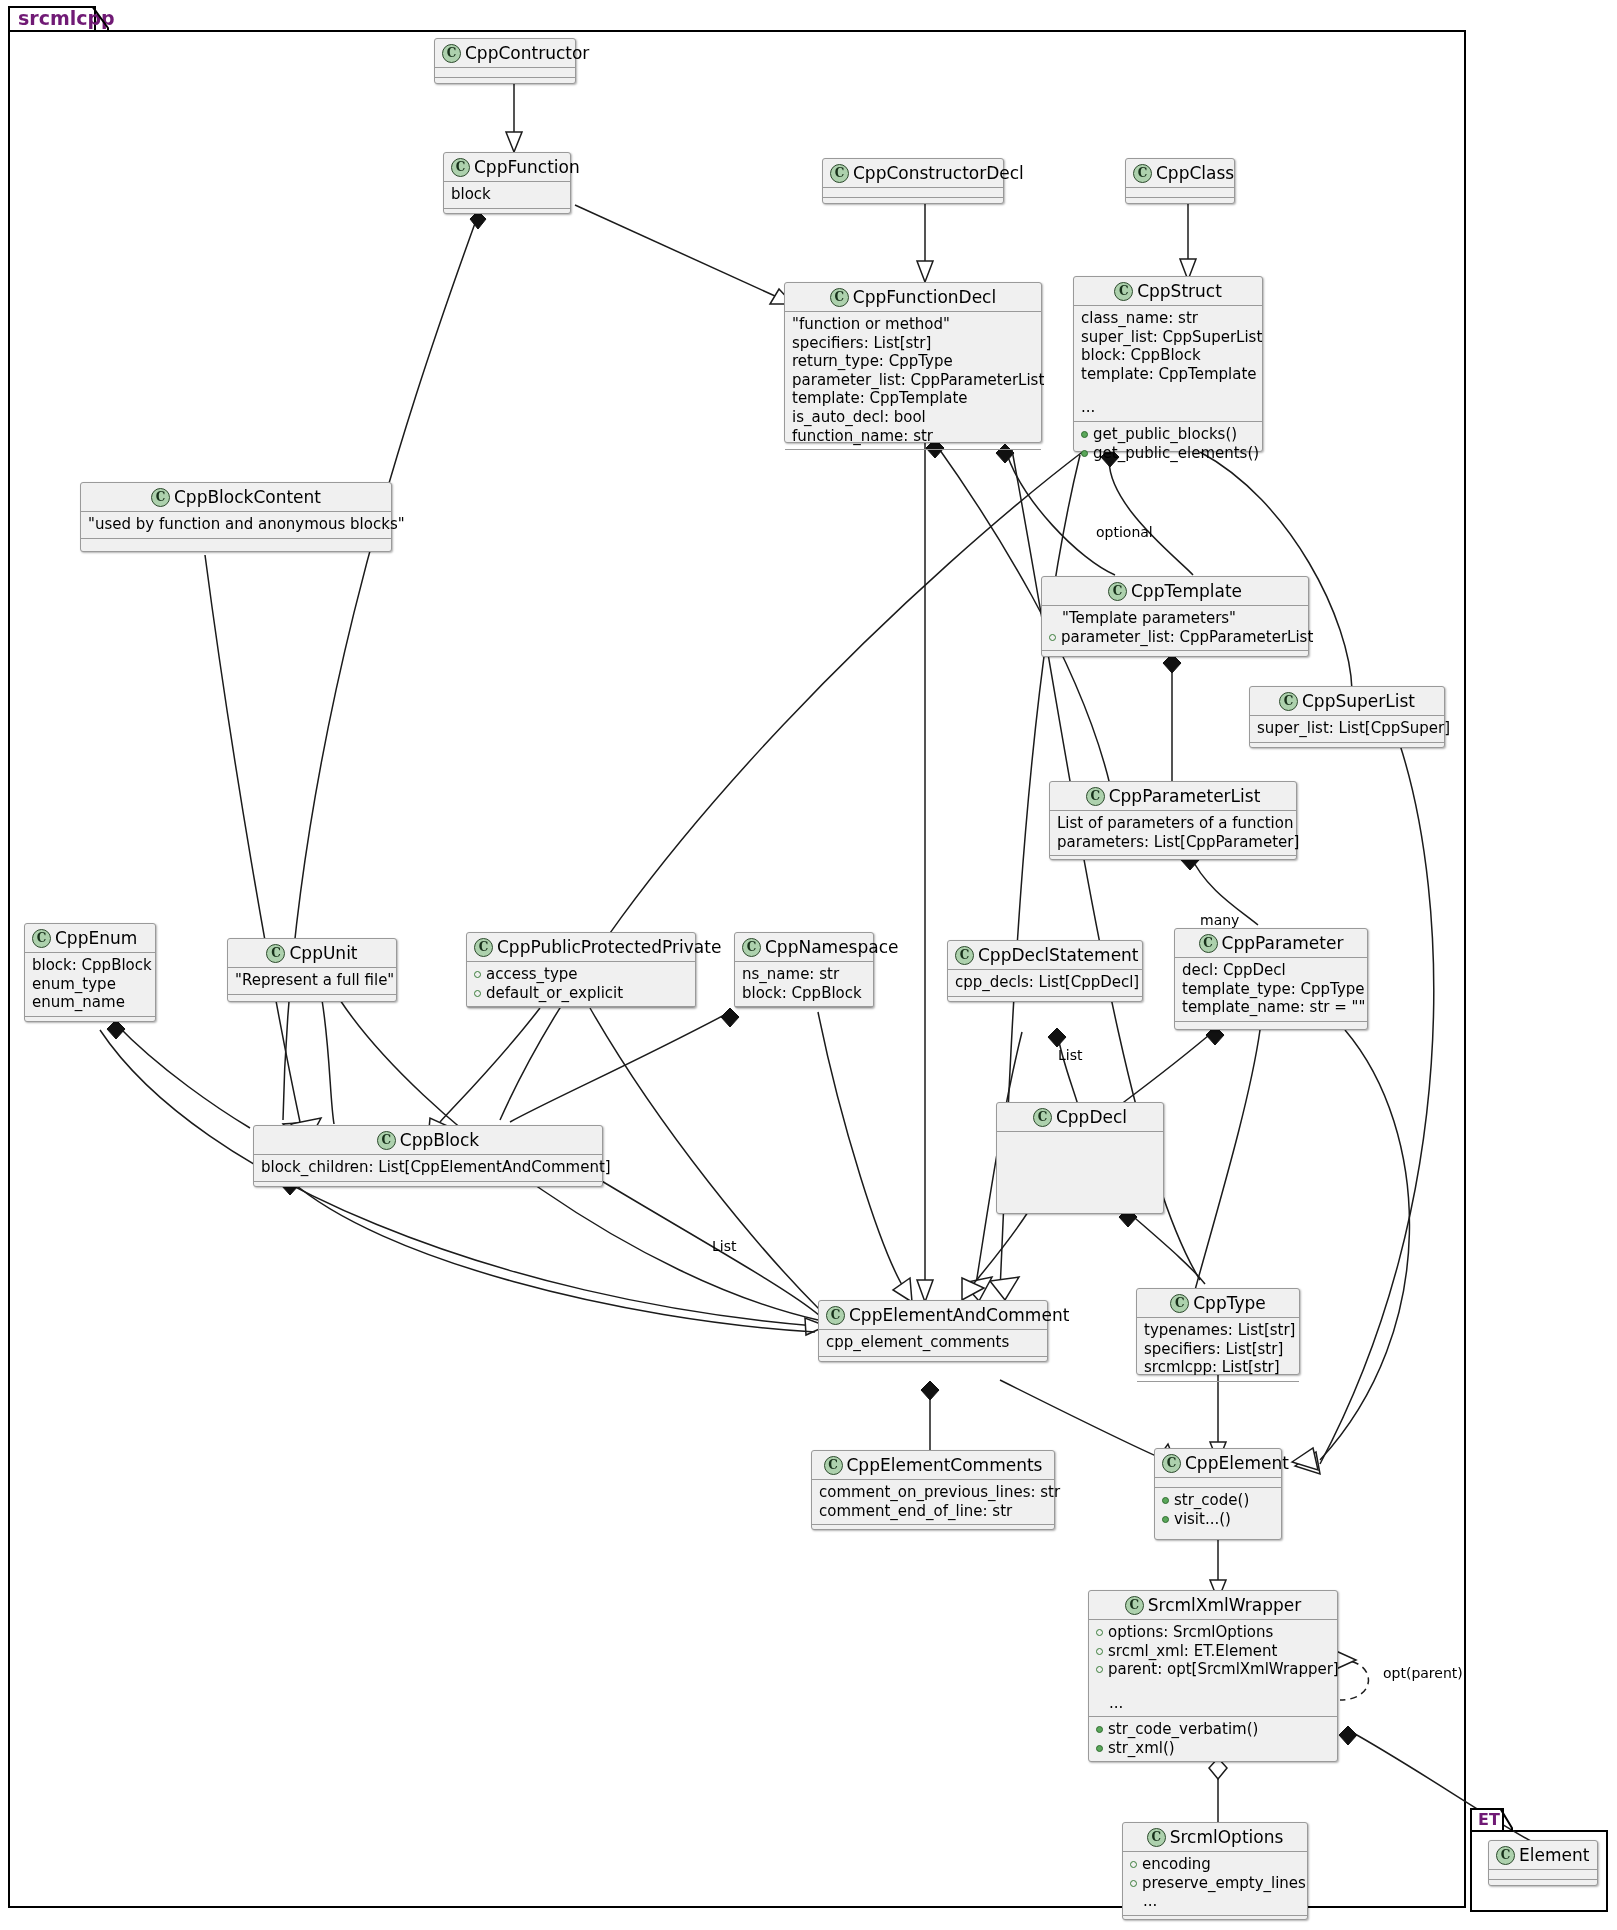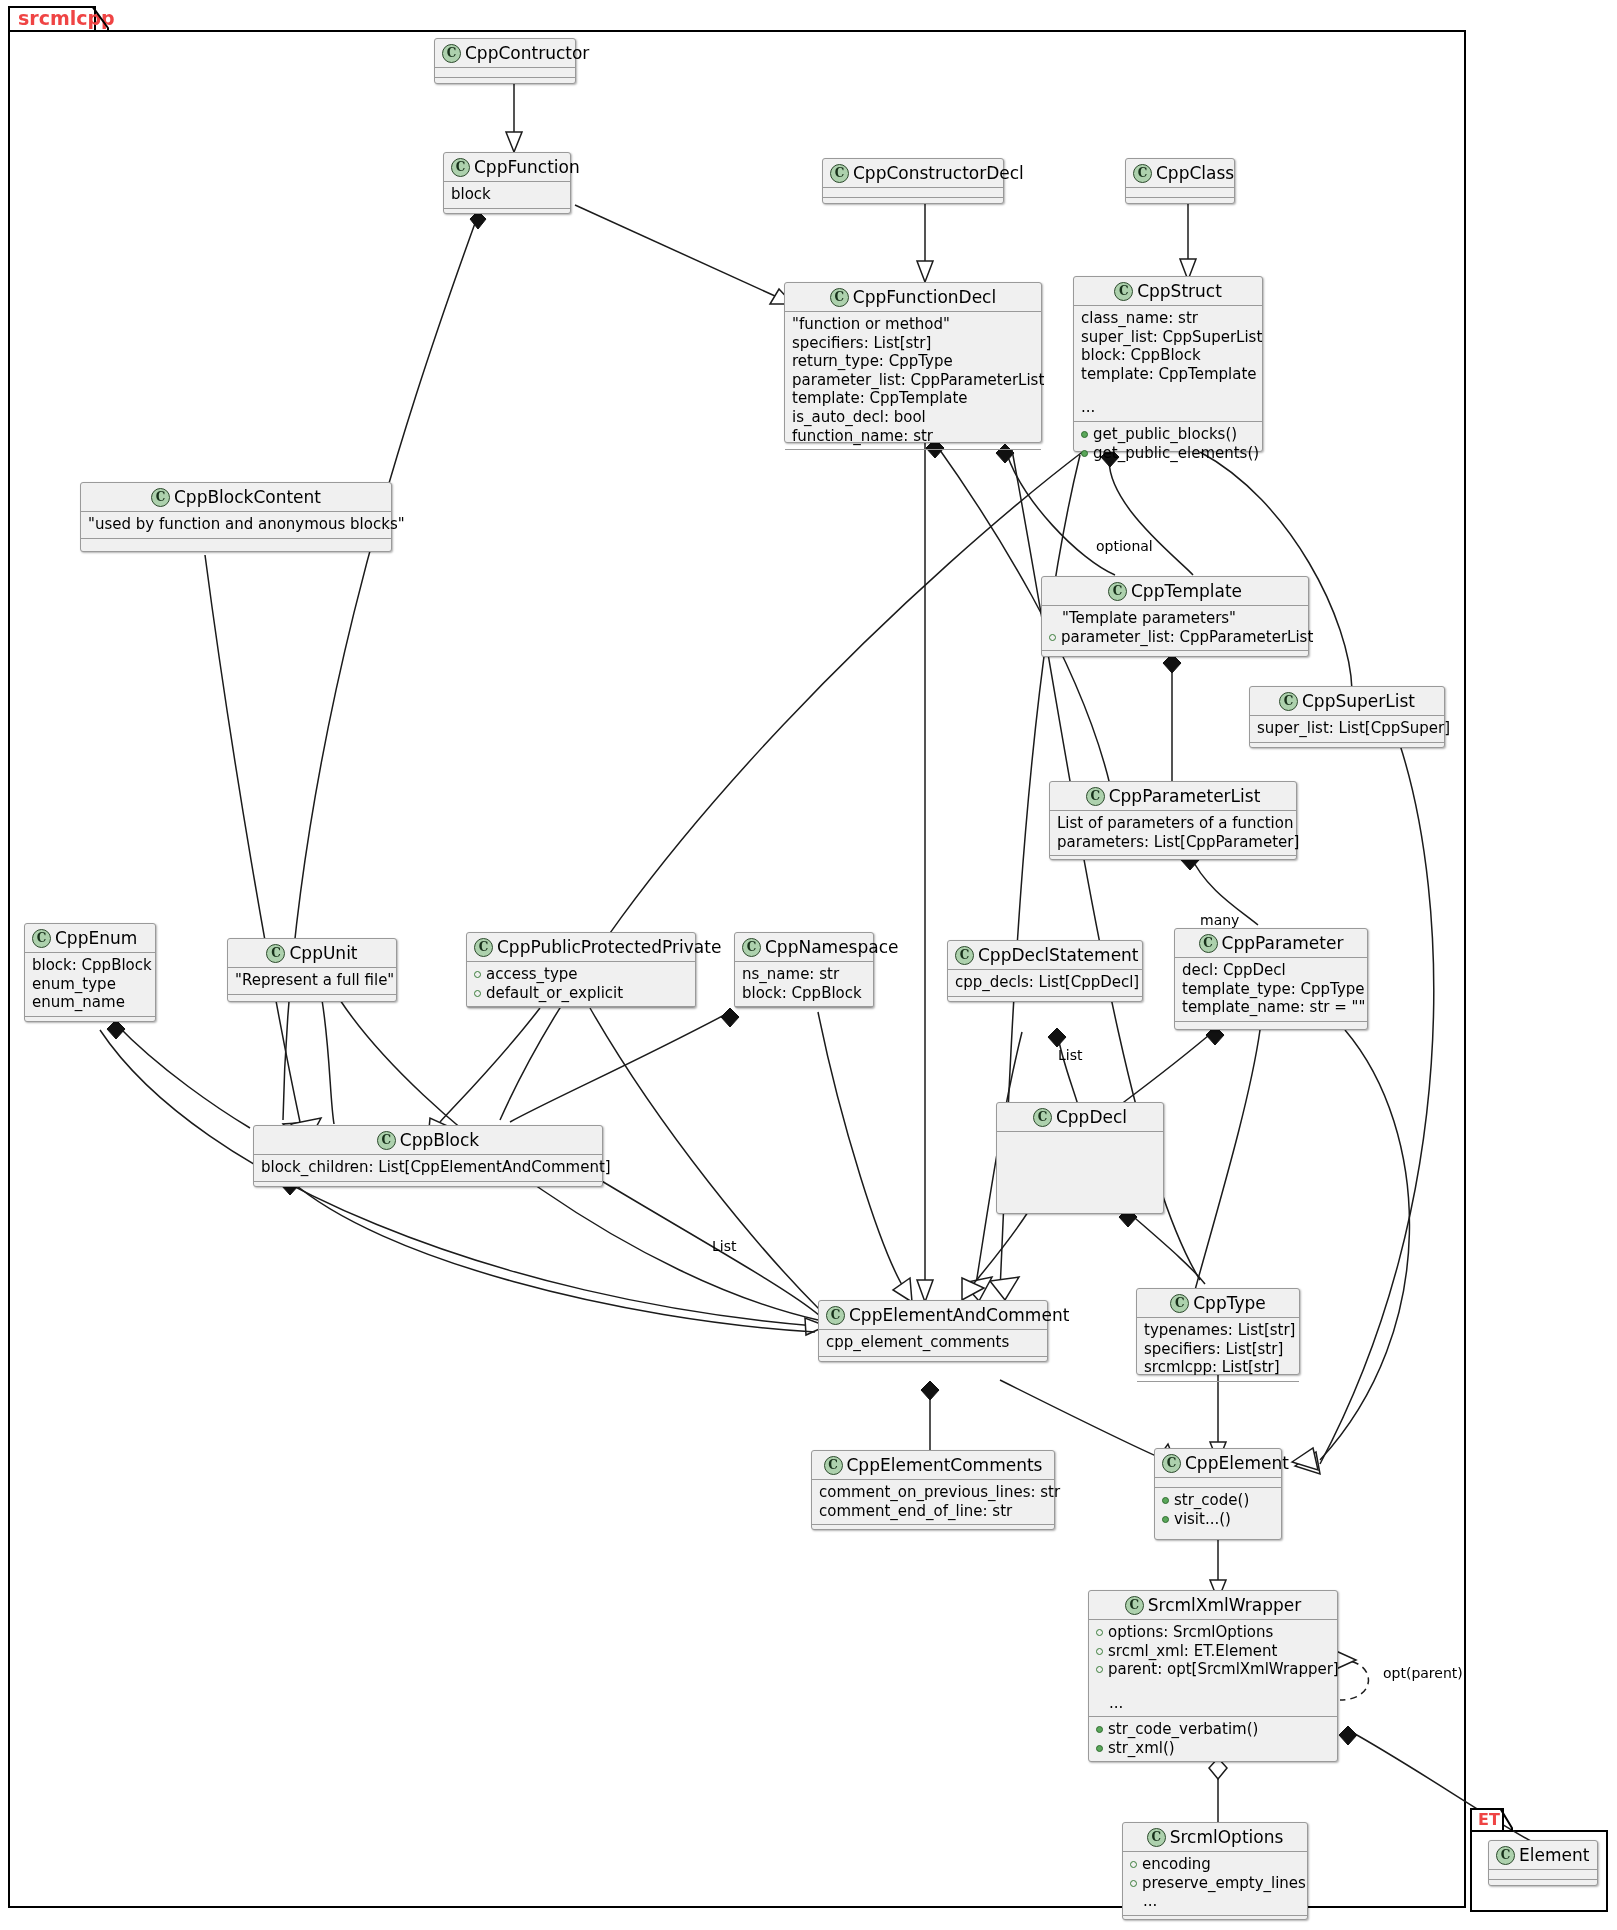--- a/index.html
+++ b/index.html
@@ -17,21 +17,21 @@
   }
 
   
   .pkg-tab {
     position: absolute;
     box-sizing: border-box;
     border: 2px solid #000;
     background: #fff;
     font-weight: bold;
     font-size: 19px;
-    color: #ef4444;
+    color: #701a75;
     padding: 2px 22px 2px 8px;
     line-height: 1.15;
     z-index: 5;
   }
   .pkg-tab::after {
     content: "";
     position: absolute;
     right: -2px; top: -2px;
     width: 0; height: 0;
     border-left: 16px solid transparent;
@@ -686,19 +686,19 @@
 
   <div class="cls" style="left:1488px; top:1840px; width:110px; height:46px;">
     <div class="cls-head left">
       <span class="c-badge">C</span>
       <span class="cls-title">Element</span>
     </div>
     <div class="cls-sec empty bordered"></div>
     <div class="cls-sec empty"></div>
   </div>
 
-  <div class="edge-label" style="left:1096px; top:538px;">optional</div>
+  <div class="edge-label" style="left:1096px; top:524px;">optional</div>
   <div class="edge-label" style="left:1200px; top:912px;">many</div>
   <div class="edge-label" style="left:1058px; top:1047px;">List</div>
   <div class="edge-label" style="left:712px; top:1238px;">List</div>
   <div class="edge-label" style="left:1383px; top:1665px;">opt(parent)</div>
 
 </div>
 
 </body></html>

